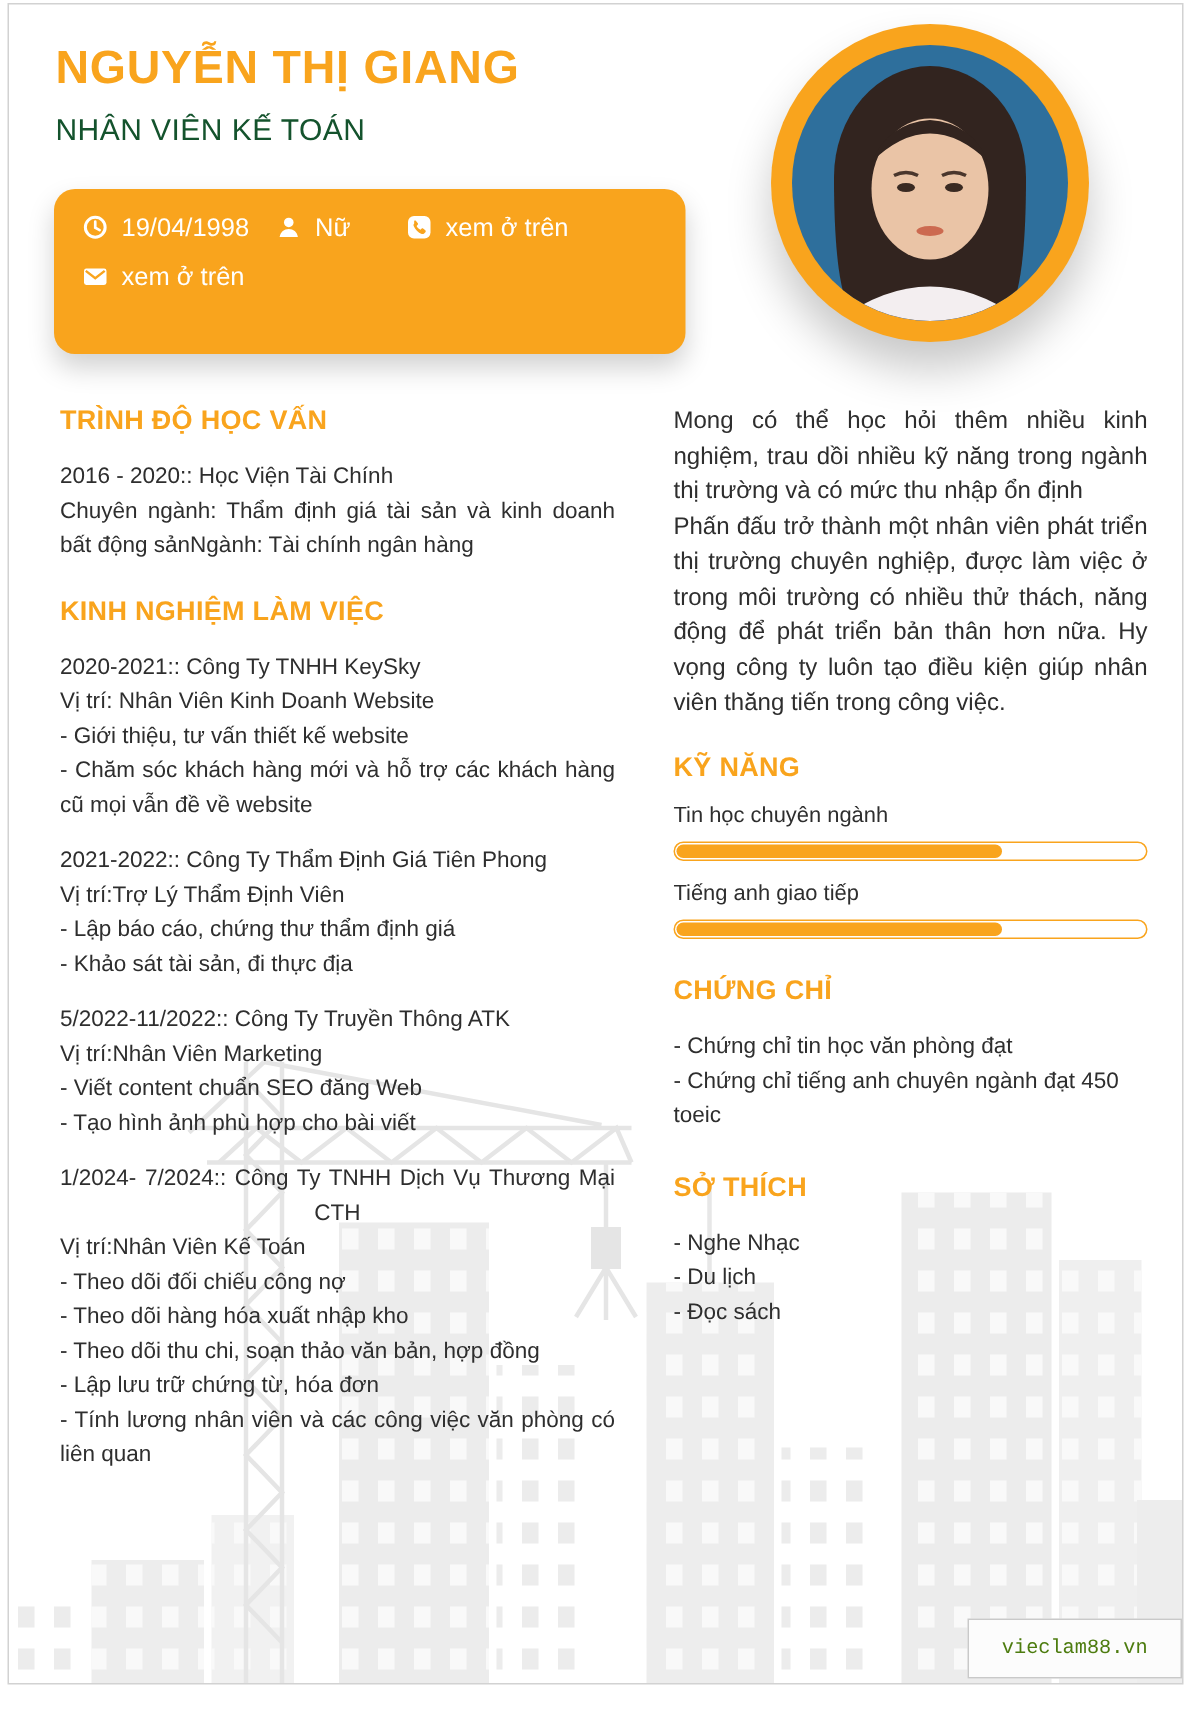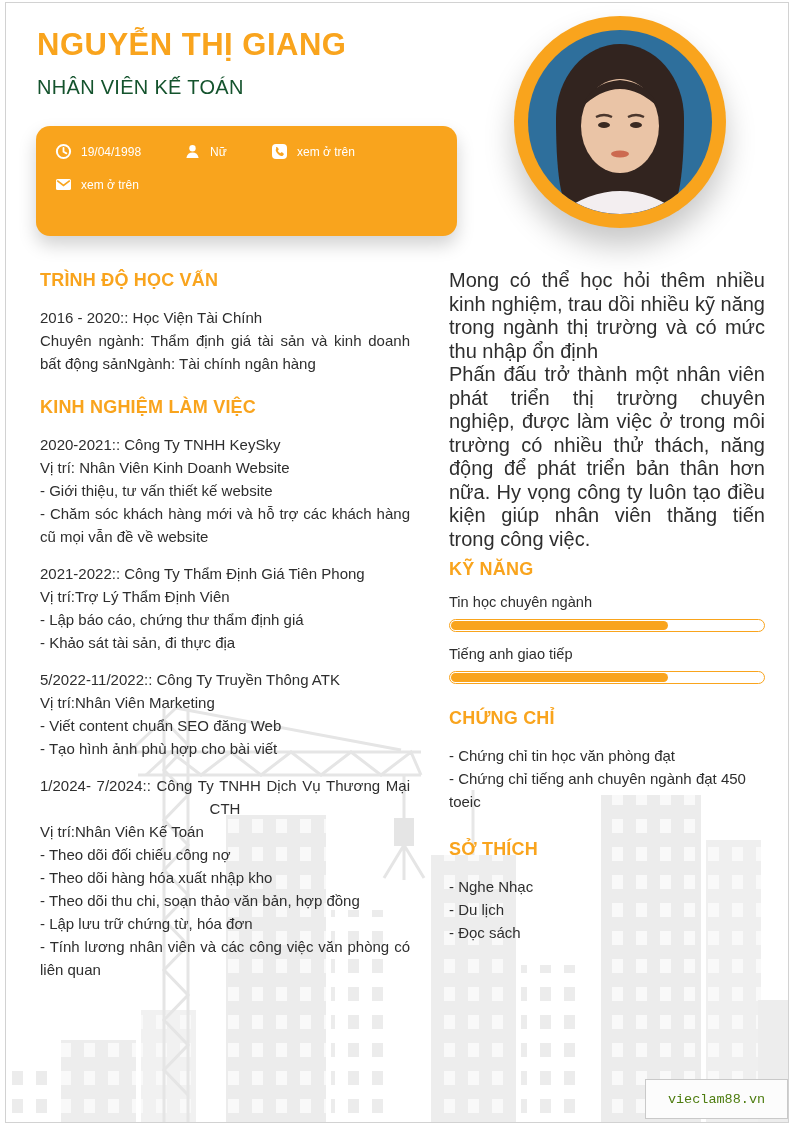--- a/index.html
+++ b/index.html
@@ -13,21 +13,21 @@
   
   .name{position:absolute;left:37px;top:27px;font-size:31px;font-weight:bold;letter-spacing:.5px;color:var(--accent);z-index:2;}
   .subtitle{position:absolute;left:37px;top:76px;font-size:20px;font-weight:500;letter-spacing:.3px;color:#14532d;z-index:2;}
   
   .infobox{
     position:absolute;left:36px;top:126px;width:421px;height:110px;border-radius:14px;
     background:var(--accent);color:#fff;z-index:2;box-sizing:border-box;
     padding:9px 0 0 19px;box-shadow:0 9px 18px rgba(0,0,0,.18);
   }
   .inforow{display:flex;align-items:center;height:33px;}
-  .info-item{display:flex;align-items:center;gap:9px;font-size:12px;}
+  .info-item{display:flex;align-items:center;gap:9px;font-size:17px;}
   .info-item .ic{display:inline-flex;flex:0 0 auto;}
   .w1{width:129px;} .w2{width:87px;}
   .accent-fill{fill:var(--accent);}
   .accent-stroke{stroke:var(--accent);}
   
   .photo{
     position:absolute;left:514px;top:16px;width:212px;height:212px;border-radius:50%;
     background:var(--accent);display:flex;align-items:center;justify-content:center;
     box-shadow:0 18px 30px rgba(0,0,0,.22);z-index:2;
   }
@@ -35,22 +35,22 @@
   
   .col-left{position:absolute;left:40px;top:270px;width:370px;z-index:2;}
   .col-right{position:absolute;left:449px;top:269px;width:316px;z-index:2;}
   h2.sec{font-size:18px;font-weight:bold;color:var(--accent);letter-spacing:.2px;margin:0 0 15px 0;}
   .line{font-size:15px;line-height:23px;color:var(--ink);}
   .justify{text-align:justify;}
   .cl{text-align:justify;text-align-last:center;}
   .mt-exp{margin-top:22px;}
   .job{margin-bottom:14px;}
   
-  .para{font-size:20px;line-height:23.5px;text-align:justify;color:var(--ink);margin:0;}
-  .mt-skills{margin-top:8px;} .mt-cert{margin-top:24px;} .mt-hobby{margin-top:26px;}
+  .para{font-size:16px;line-height:23.5px;text-align:justify;color:var(--ink);margin:0;}
+  .mt-skills{margin-top:20px;} .mt-cert{margin-top:24px;} .mt-hobby{margin-top:26px;}
   .skill-label{font-size:14.6px;margin:14px 0 9px 0;}
   .bar{height:13px;border:1px solid var(--accent);border-radius:8px;background:#fff;box-sizing:border-box;}
   .bar .fill{height:9px;margin:1px;background:var(--accent);border-radius:6px;width:0;}
   
   .watermark{
     position:absolute;left:645px;top:1079px;width:143px;height:40px;z-index:3;
     background:#fcfcfc;border:1px solid #c9c9c9;box-sizing:border-box;
     display:flex;align-items:center;justify-content:center;
     font-family:"Liberation Mono",monospace;font-size:13.5px;color:#4d7c0f;
   }

